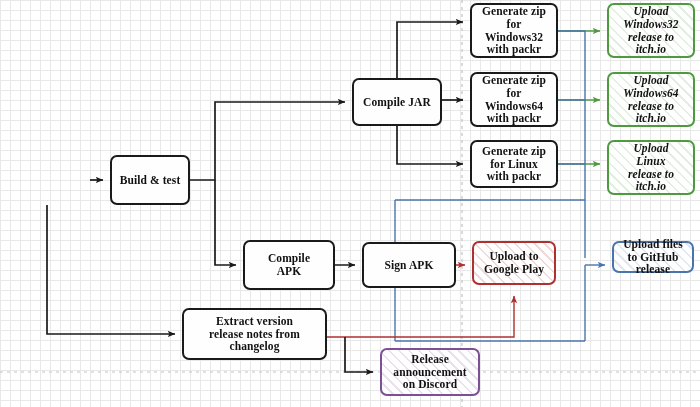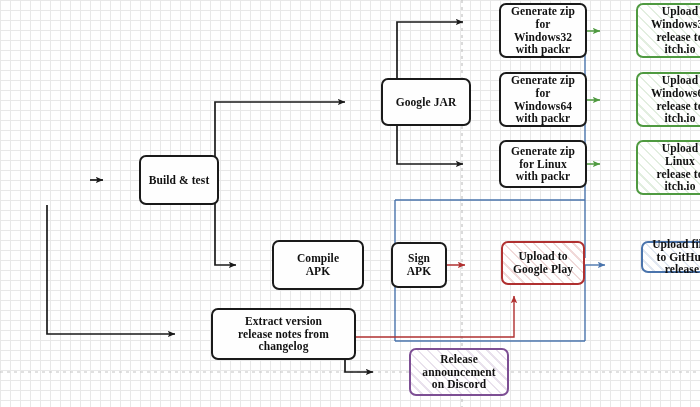--- a/index.html
+++ b/index.html
@@ -38,40 +38,40 @@
     justify-content: center;
     text-align: center;
     border-radius: 7px;
     font-weight: bold;
     font-size: 11.5px;
     line-height: 1.12;
     color: #111111;
     letter-spacing: 0.1px;
     background-color: #ffffff;
     z-index: 4;
-    margin-left: 29px;
   }
   .node .lbl { display: block; padding: 0 2px; }
 
   
   .node.plain {
     border: 2.2px solid #1a1a1a;
     background: #fefefe;
   }
 
   
   .node.green {
     border: 2.2px solid #4f9a40;
     background-color: #ffffff;
     background-image: repeating-linear-gradient(
       45deg,
       rgba(79,154,64,0.16) 0px,
       rgba(79,154,64,0.16) 1.6px,
       rgba(255,255,255,0) 1.6px,
       rgba(255,255,255,0) 7px);
+    font-style: italic;
   }
   
   .node.red {
     border: 2.2px solid #b03030;
     background-color: #ffffff;
     background-image: repeating-linear-gradient(
       45deg,
       rgba(176,48,48,0.18) 0px,
       rgba(176,48,48,0.18) 1.6px,
       rgba(255,255,255,0) 1.6px,
@@ -162,21 +162,21 @@
 
     <path d="M345,337 L345,372 L373,372" fill="none" stroke="#1a1a1a" stroke-width="1.7" marker-end="url(#ah-black)"></path>
   </svg>
 
 
   <div class="node plain" style="left:110px; top:155px; width:80px;  height:50px;">
     <span class="lbl">Build &amp; test</span>
   </div>
 
   <div class="node plain" style="left:352px; top:78px;  width:90px;  height:48px;">
-    <span class="lbl">Google JAR</span>
+    <span class="lbl">Compile JAR</span>
   </div>
 
   <div class="node plain" style="left:470px; top:3px;   width:88px;  height:55px;">
     <span class="lbl">Generate zip<br>for<br>Windows32<br>with packr</span>
   </div>
 
   <div class="node plain" style="left:470px; top:72px;  width:88px;  height:55px;">
     <span class="lbl">Generate zip<br>for<br>Windows64<br>with packr</span>
   </div>
 
@@ -193,21 +193,21 @@
   </div>
 
   <div class="node green" style="left:607px; top:140px; width:88px;  height:55px;">
     <span class="lbl">Upload<br>Linux<br>release to<br>itch.io</span>
   </div>
 
   <div class="node plain" style="left:243px; top:240px; width:92px;  height:50px;">
     <span class="lbl">Compile<br>APK</span>
   </div>
 
-  <div class="node plain" style="left:362px; top:242px; width:56px;  height:46px;">
+  <div class="node plain" style="left:362px; top:242px; width:94px;  height:46px;">
     <span class="lbl">Sign APK</span>
   </div>
 
   <div class="node red" style="left:472px; top:241px; width:84px;  height:44px;">
     <span class="lbl">Upload to<br>Google Play</span>
   </div>
 
   <div class="node blue" style="left:612px; top:241px; width:82px;  height:32px;">
     <span class="lbl">Upload files<br>to GitHub<br>release</span>
   </div>

